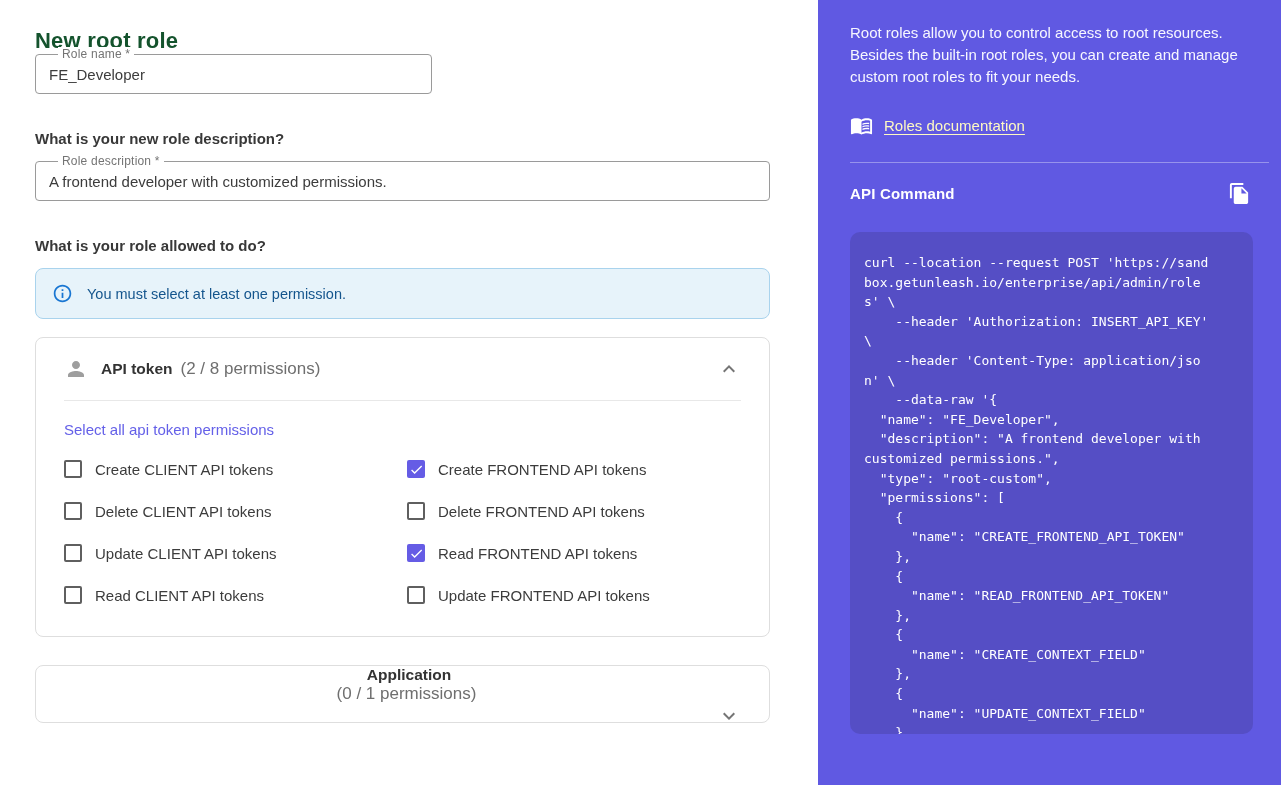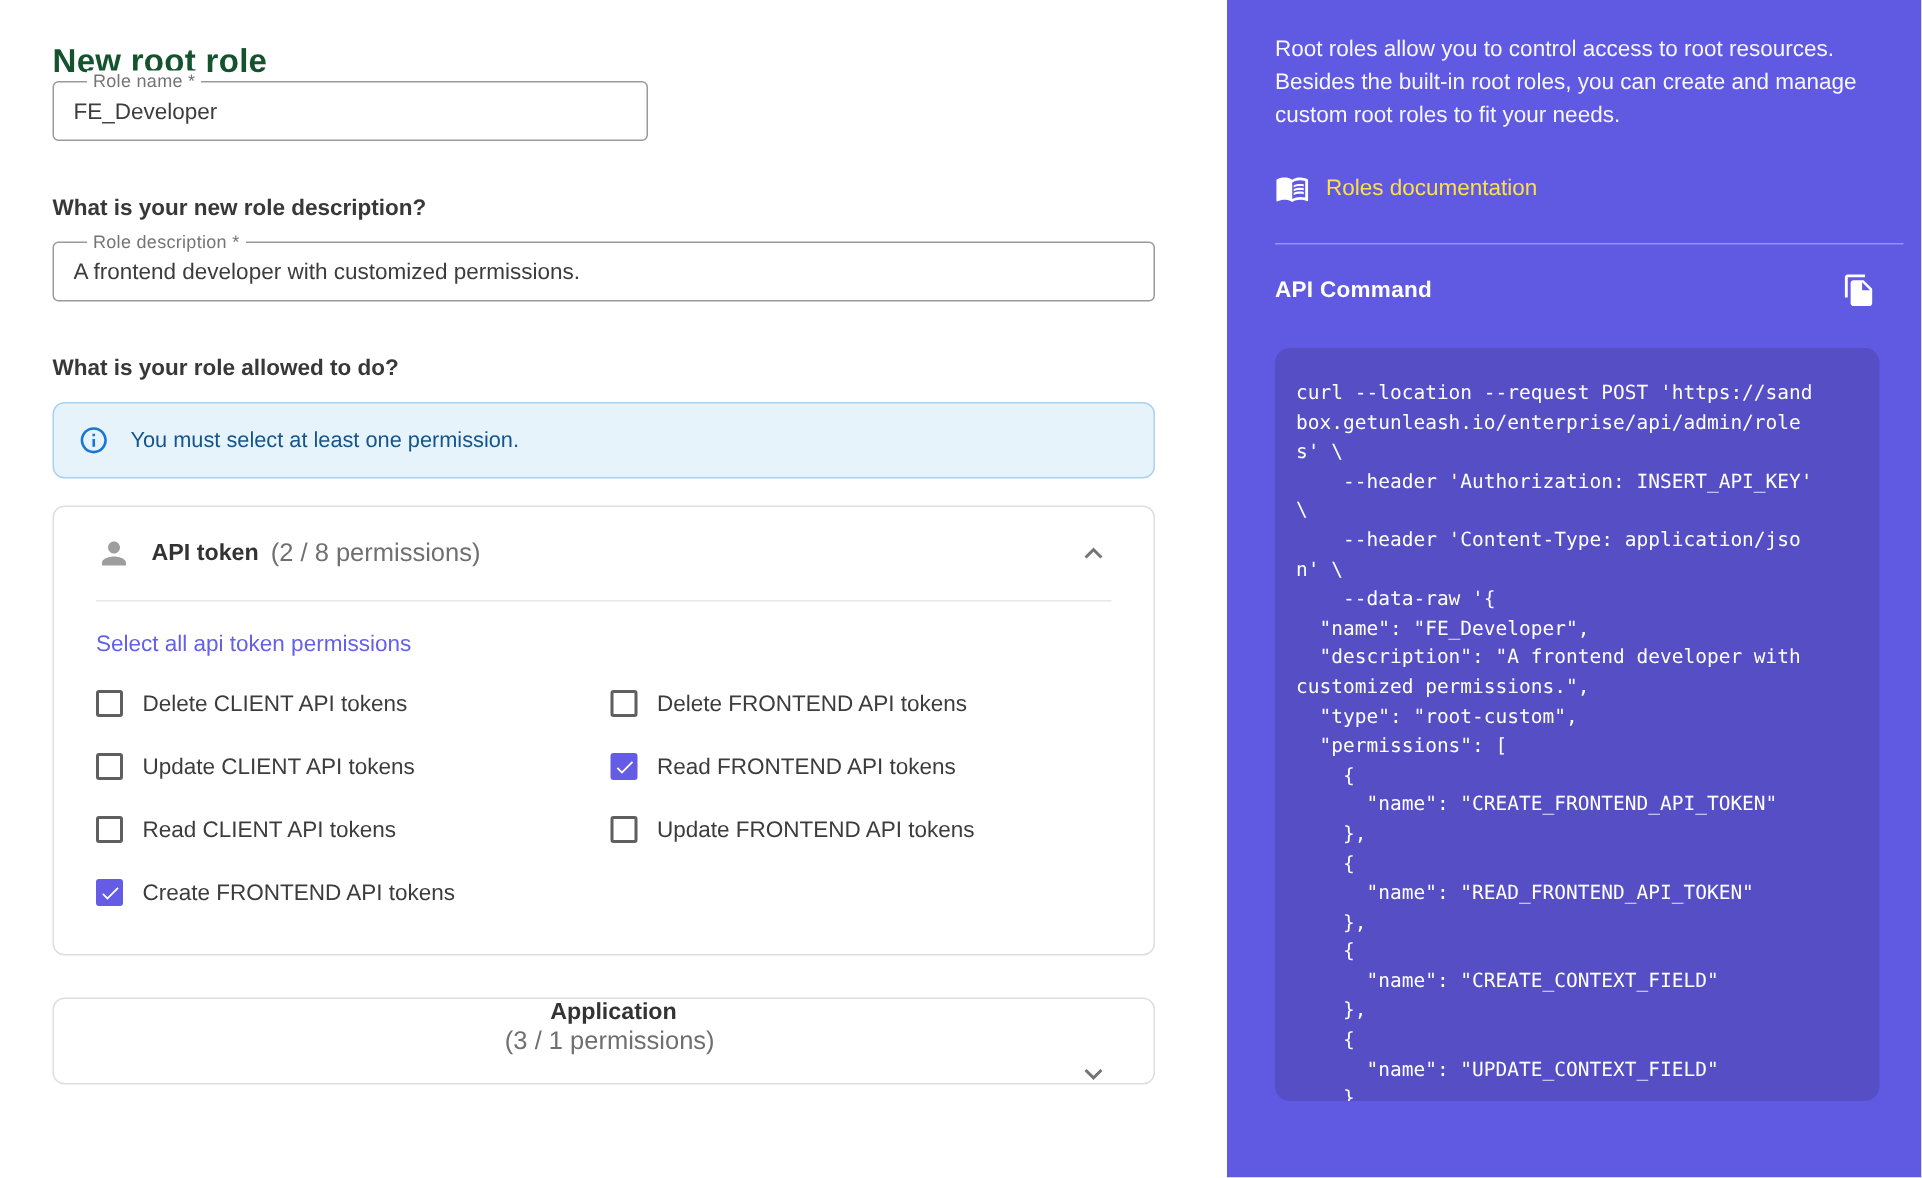--- a/index.html
+++ b/index.html
@@ -44,21 +44,21 @@
   .cb-row{display:flex;align-items:center;gap:13px;cursor:pointer;}
   .cb-box{width:18px;height:18px;border:2px solid #5f5f5f;border-radius:2px;flex:0 0 auto;
     display:flex;align-items:center;justify-content:center;}
   .cb-box.checked{border:none;background:var(--primary);}
   .cb-label{font-size:15px;color:#3c3c3c;}
   
   .sidebar{width:463px;flex:0 0 463px;background:var(--sidebar-bg);color:#fff;
     padding:14px 12px 0 32px;}
   .side-intro{font-size:15px;line-height:22px;margin:8px 0 0;width:398px;color:#f7f7ff;}
   .docs-row{display:flex;align-items:center;gap:11px;margin-top:26px;}
-  .docs-link{color:#fde047;font-size:15px;text-underline-offset:3px;cursor:pointer;}
+  .docs-link{color:#fef9c3;font-size:15px;text-decoration:underline;text-underline-offset:3px;cursor:pointer;}
   .side-divider{height:1px;background:rgba(255,255,255,.35);margin-top:25px;}
   .api-row{display:flex;align-items:center;justify-content:space-between;margin-top:17px;width:403px;}
   .api-title{font-weight:700;font-size:15px;letter-spacing:.2px;}
   .copy-btn{background:none;border:none;padding:2px;cursor:pointer;display:flex;}
   .code{margin-top:25px;width:403px;height:502px;background:var(--code-bg);border-radius:10px;
     padding:21px 14px;overflow:hidden;font-family:"DejaVu Sans Mono",monospace;
     font-size:13px;line-height:19.6px;color:#fff;}
   .code .ln{white-space:pre;}
 </style>
 </head>
@@ -100,20 +100,24 @@
             <path fill="#757575" d="M12 8l-6 6 1.41 1.41L12 10.83l4.59 4.58L18 14z"></path>
           </svg>
       </span>
     </div>
     <div class="acc-divider"></div>
     <div class="acc-body">
       <a class="select-all">Select all api token permissions</a>
       <div class="cb-grid">
           <label class="cb-row">
             <span class="cb-box"></span>
+            <span class="cb-label">Create CLIENT API tokens</span>
+          </label>
+          <label class="cb-row">
+            <span class="cb-box"></span>
             <span class="cb-label">Delete CLIENT API tokens</span>
           </label>
           <label class="cb-row">
             <span class="cb-box"></span>
             <span class="cb-label">Update CLIENT API tokens</span>
           </label>
           <label class="cb-row">
             <span class="cb-box"></span>
             <span class="cb-label">Read CLIENT API tokens</span>
           </label>
@@ -144,21 +148,21 @@
         </div>
     </div>
   </section>
 
   <section class="acc">
     <div class="acc-header short">
       <svg width="24" height="24" viewBox="0 0 24 24">
         <path fill="#9e9e9e" d="M12 12c2.21 0 4-1.79 4-4s-1.79-4-4-4-4 1.79-4 4 1.79 4 4 4zm0 2c-2.67 0-8 1.34-8 4v2h16v-2c0-2.66-5.33-4-8-4z"></path>
       </svg>
       <span class="acc-title">Application</span>
-      <span class="acc-count">(3 / 1 permissions)</span>
+      <span class="acc-count">(0 / 1 permissions)</span>
       <span class="chevron">
         <svg width="24" height="24" viewBox="0 0 24 24">
             <path fill="#757575" d="M16.59 8.59 12 13.17 7.41 8.59 6 10l6 6 6-6z"></path>
           </svg>
       </span>
     </div>
   </section>
 </main>
 
 <aside class="sidebar">

